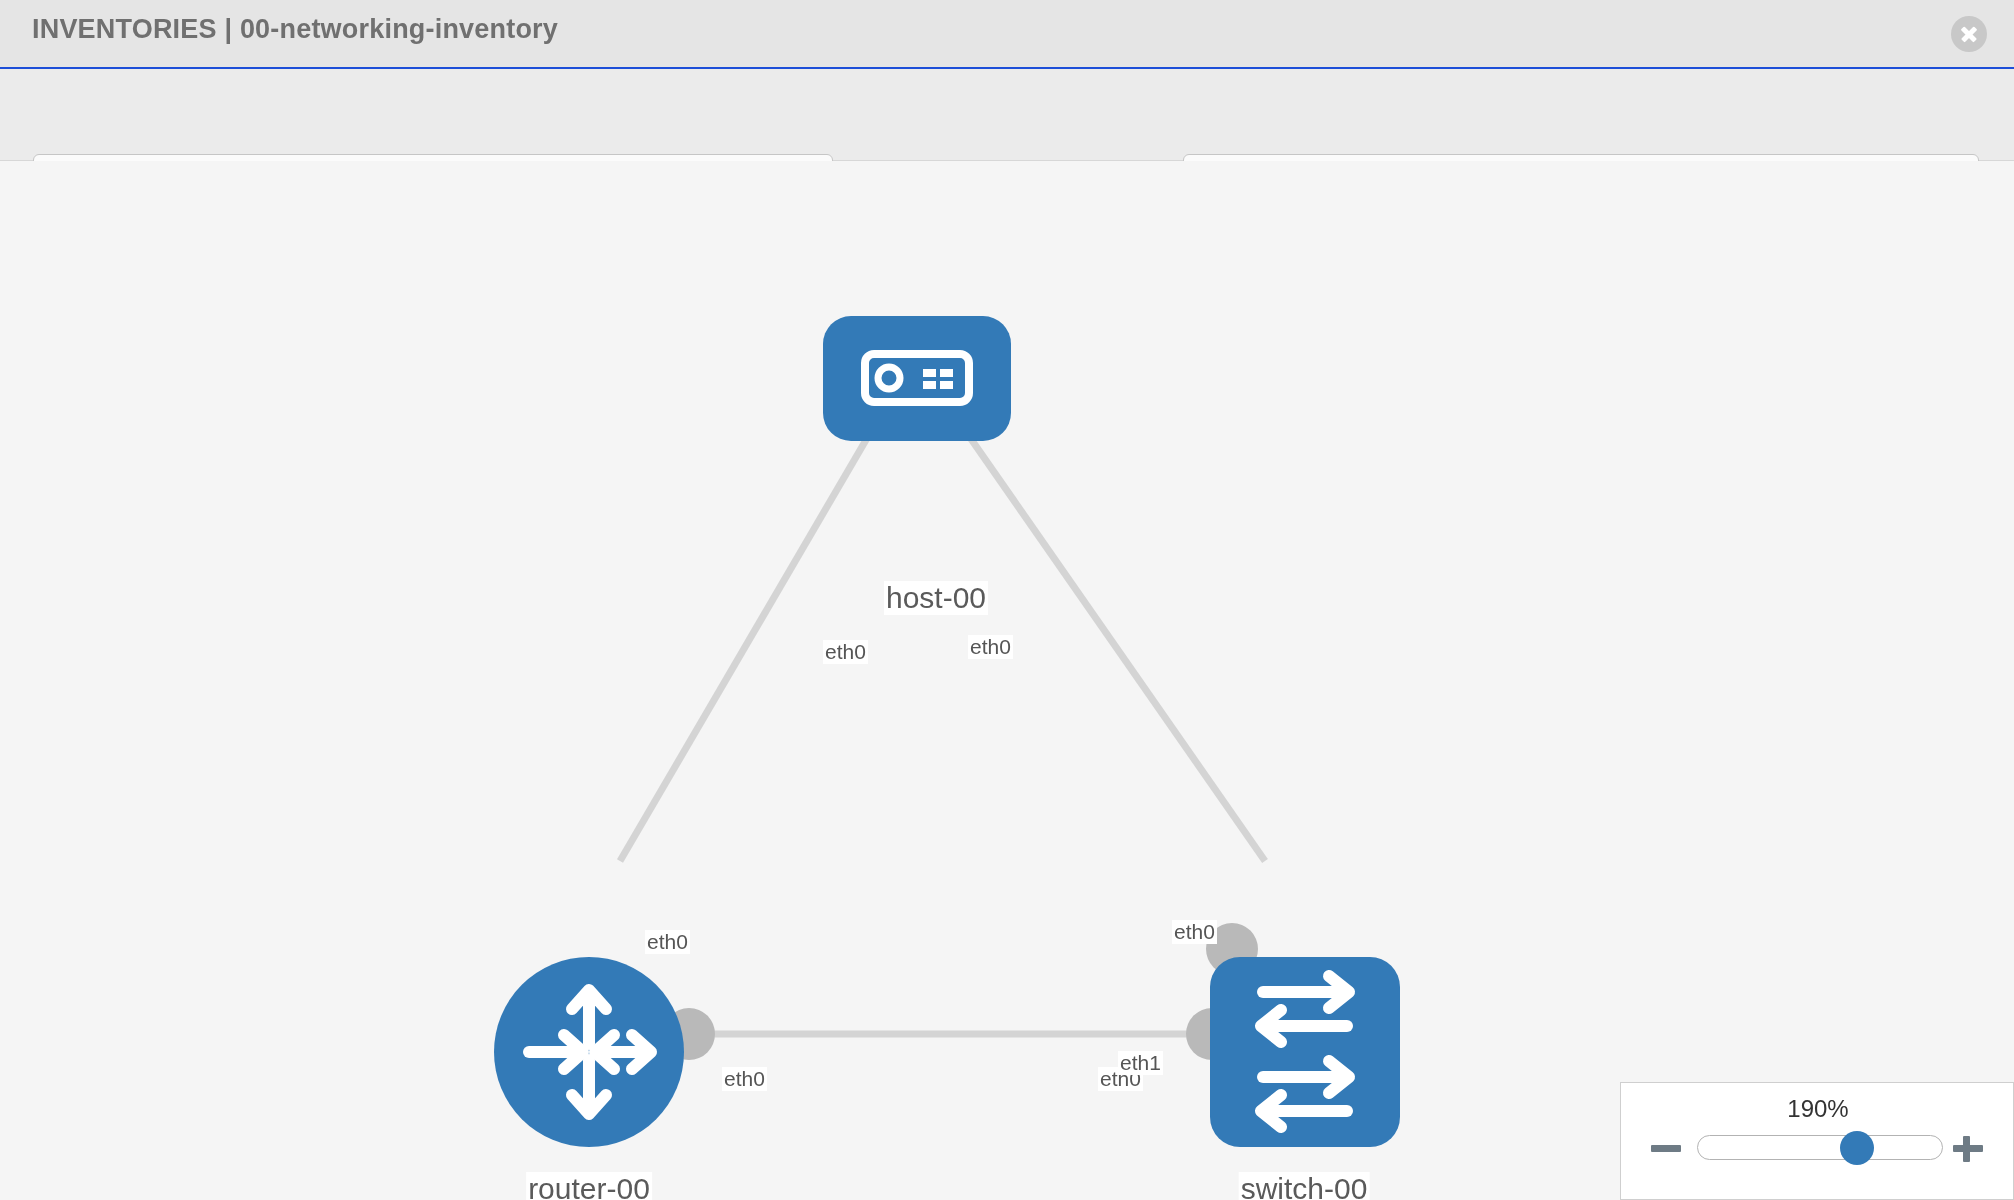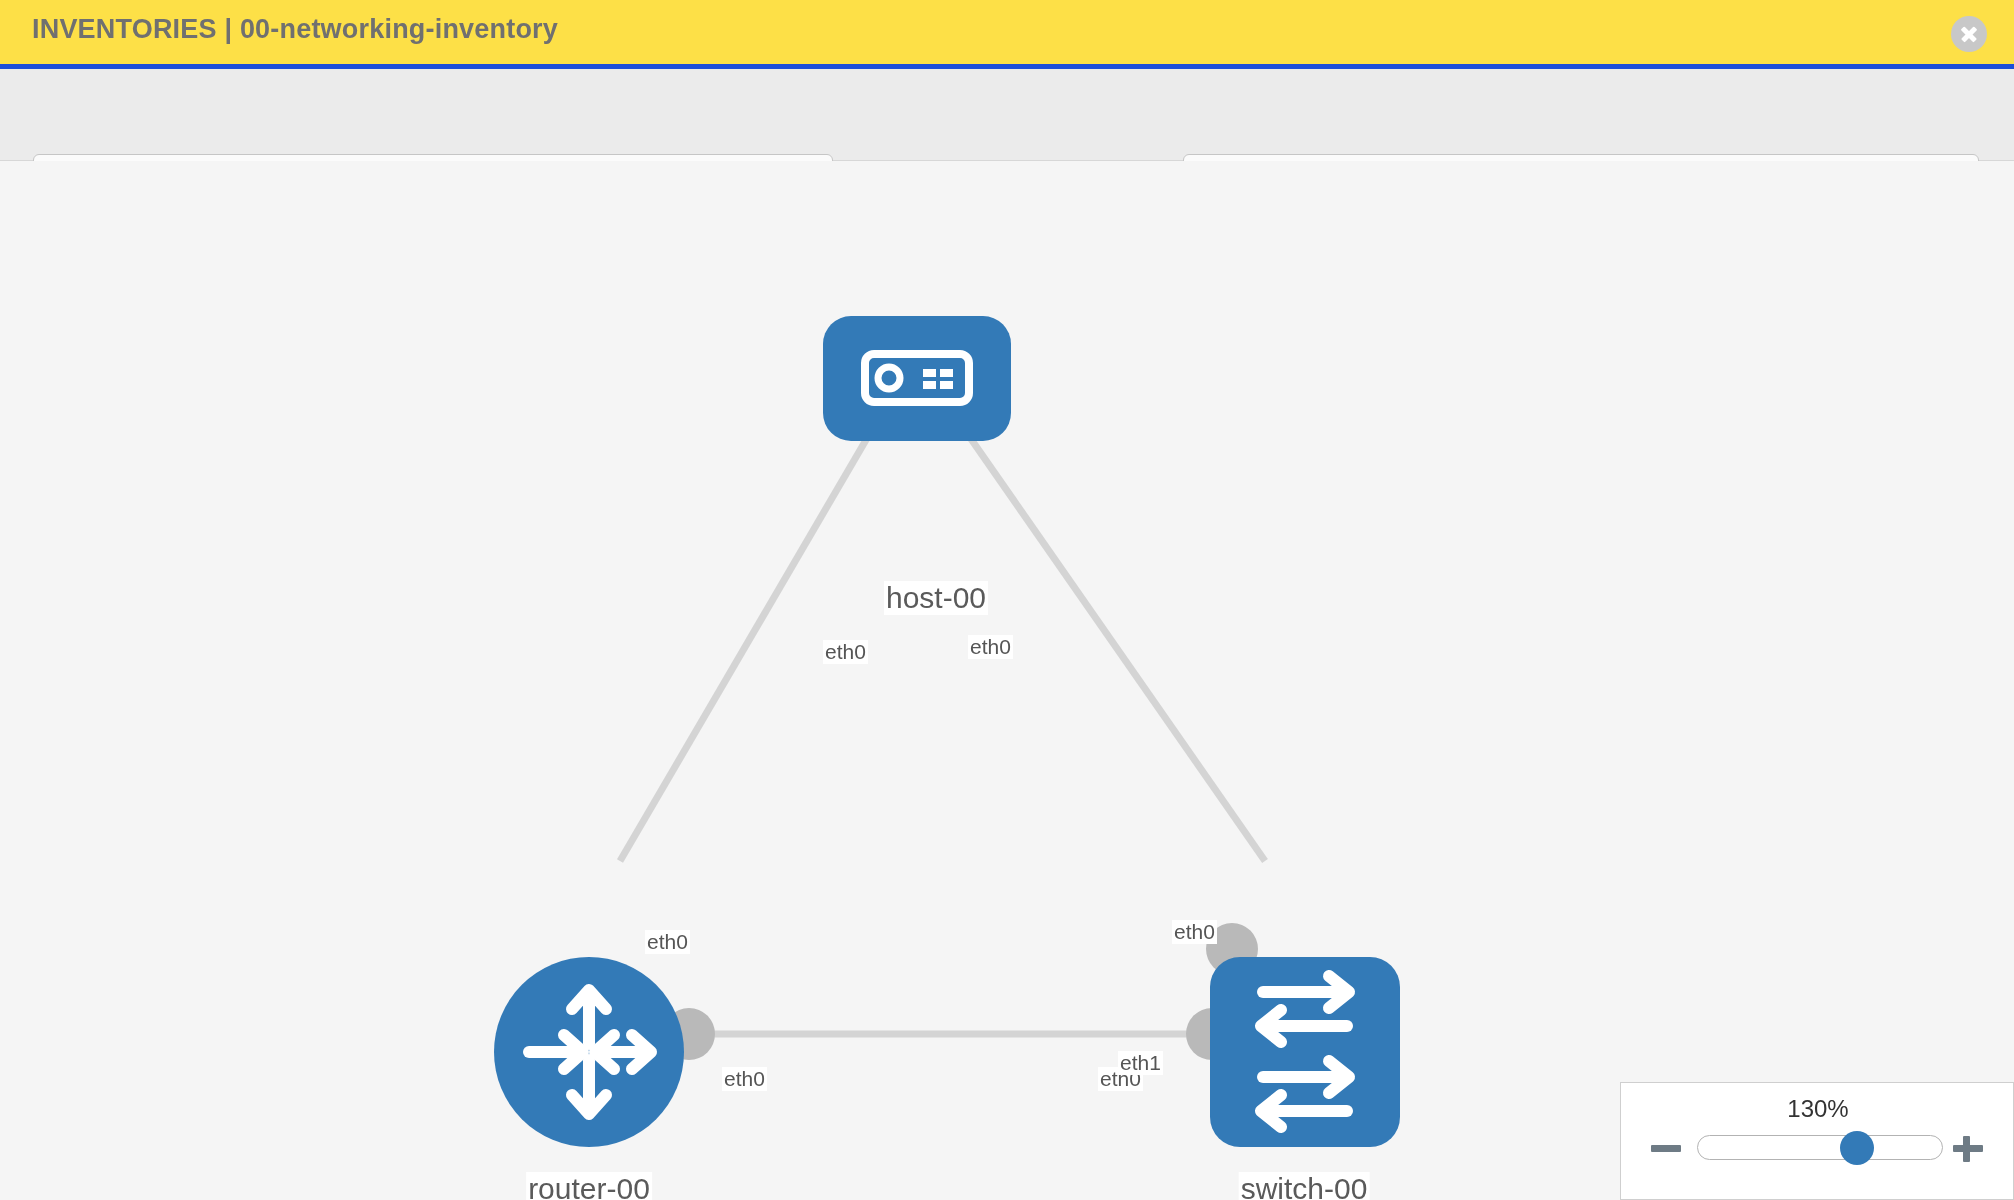--- a/index.html
+++ b/index.html
@@ -15,22 +15,22 @@
     overflow: hidden;
     background: #ffffff;
   }
 
   
   .header {
     position: absolute;
     left: 0; top: 0;
     width: 2014px;
     height: 69px;
-    background: #fde047;
-    border-bottom: 5px solid #1d4ed8;
+    background: #e5e5e5;
+    border-bottom: 2px solid #1d4ed8;
     box-sizing: border-box;
   }
   .header-title {
     position: absolute;
     left: 32px;
     top: 14px;
     font-size: 27px;
     font-weight: bold;
     color: #707070;
     letter-spacing: 0.2px;
@@ -323,20 +323,20 @@
     <div class="edge-label" style="left:968px; top:430px;">eth0</div>
     <div class="edge-label" style="left:645px; top:725px;">eth0</div>
     <div class="edge-label" style="left:1172px; top:715px;">eth0</div>
     <div class="edge-label" style="left:722px; top:862px;">eth0</div>
     <div class="edge-label" style="left:1098px; top:862px;">eth0</div>
     <div class="edge-label" style="left:1118px; top:846px;">eth1</div>
 
   </div>
 
   <div class="zoom-widget">
-    <div class="zoom-pct">130%</div>
+    <div class="zoom-pct">190%</div>
     <div class="zoom-minus"></div>
     <div class="zoom-track"></div>
     <div class="zoom-handle"></div>
     <div class="zoom-plus"></div>
   </div>
 
 </div>
 
 </body></html>

